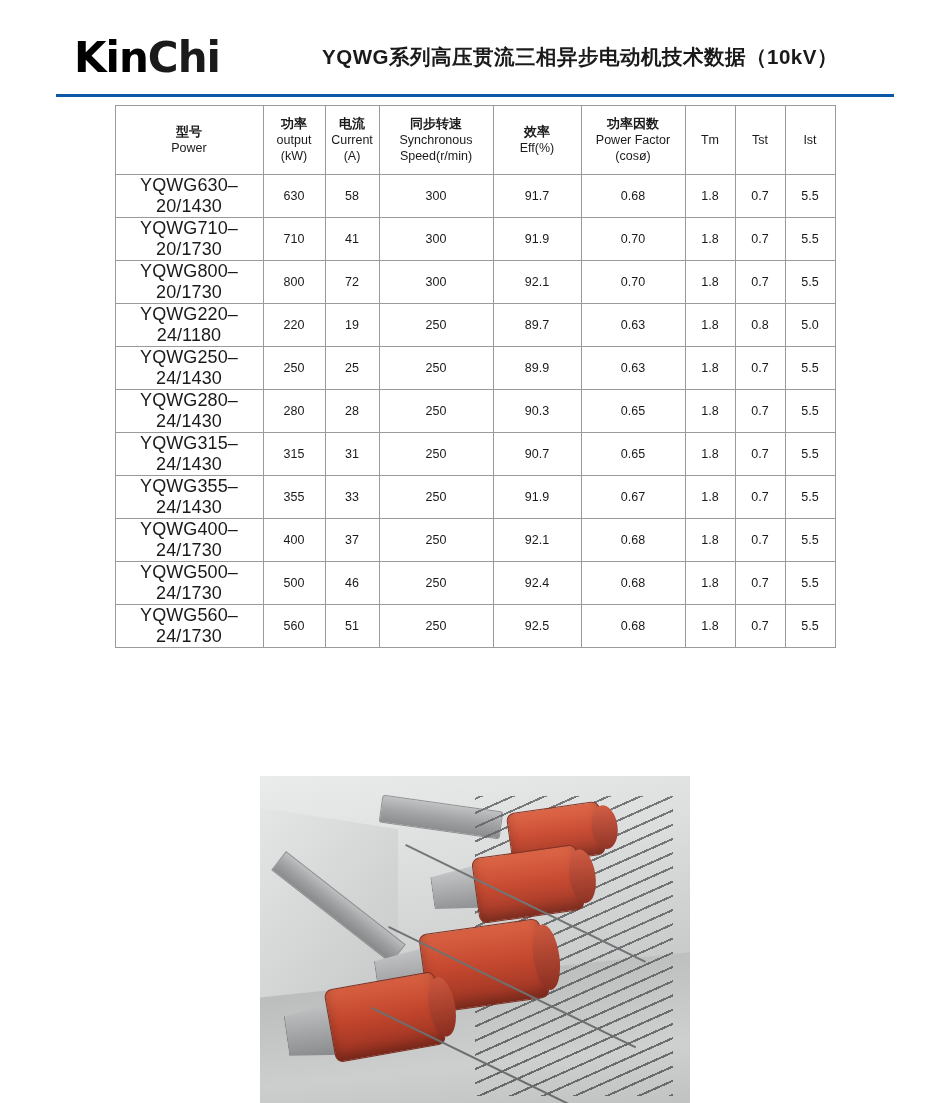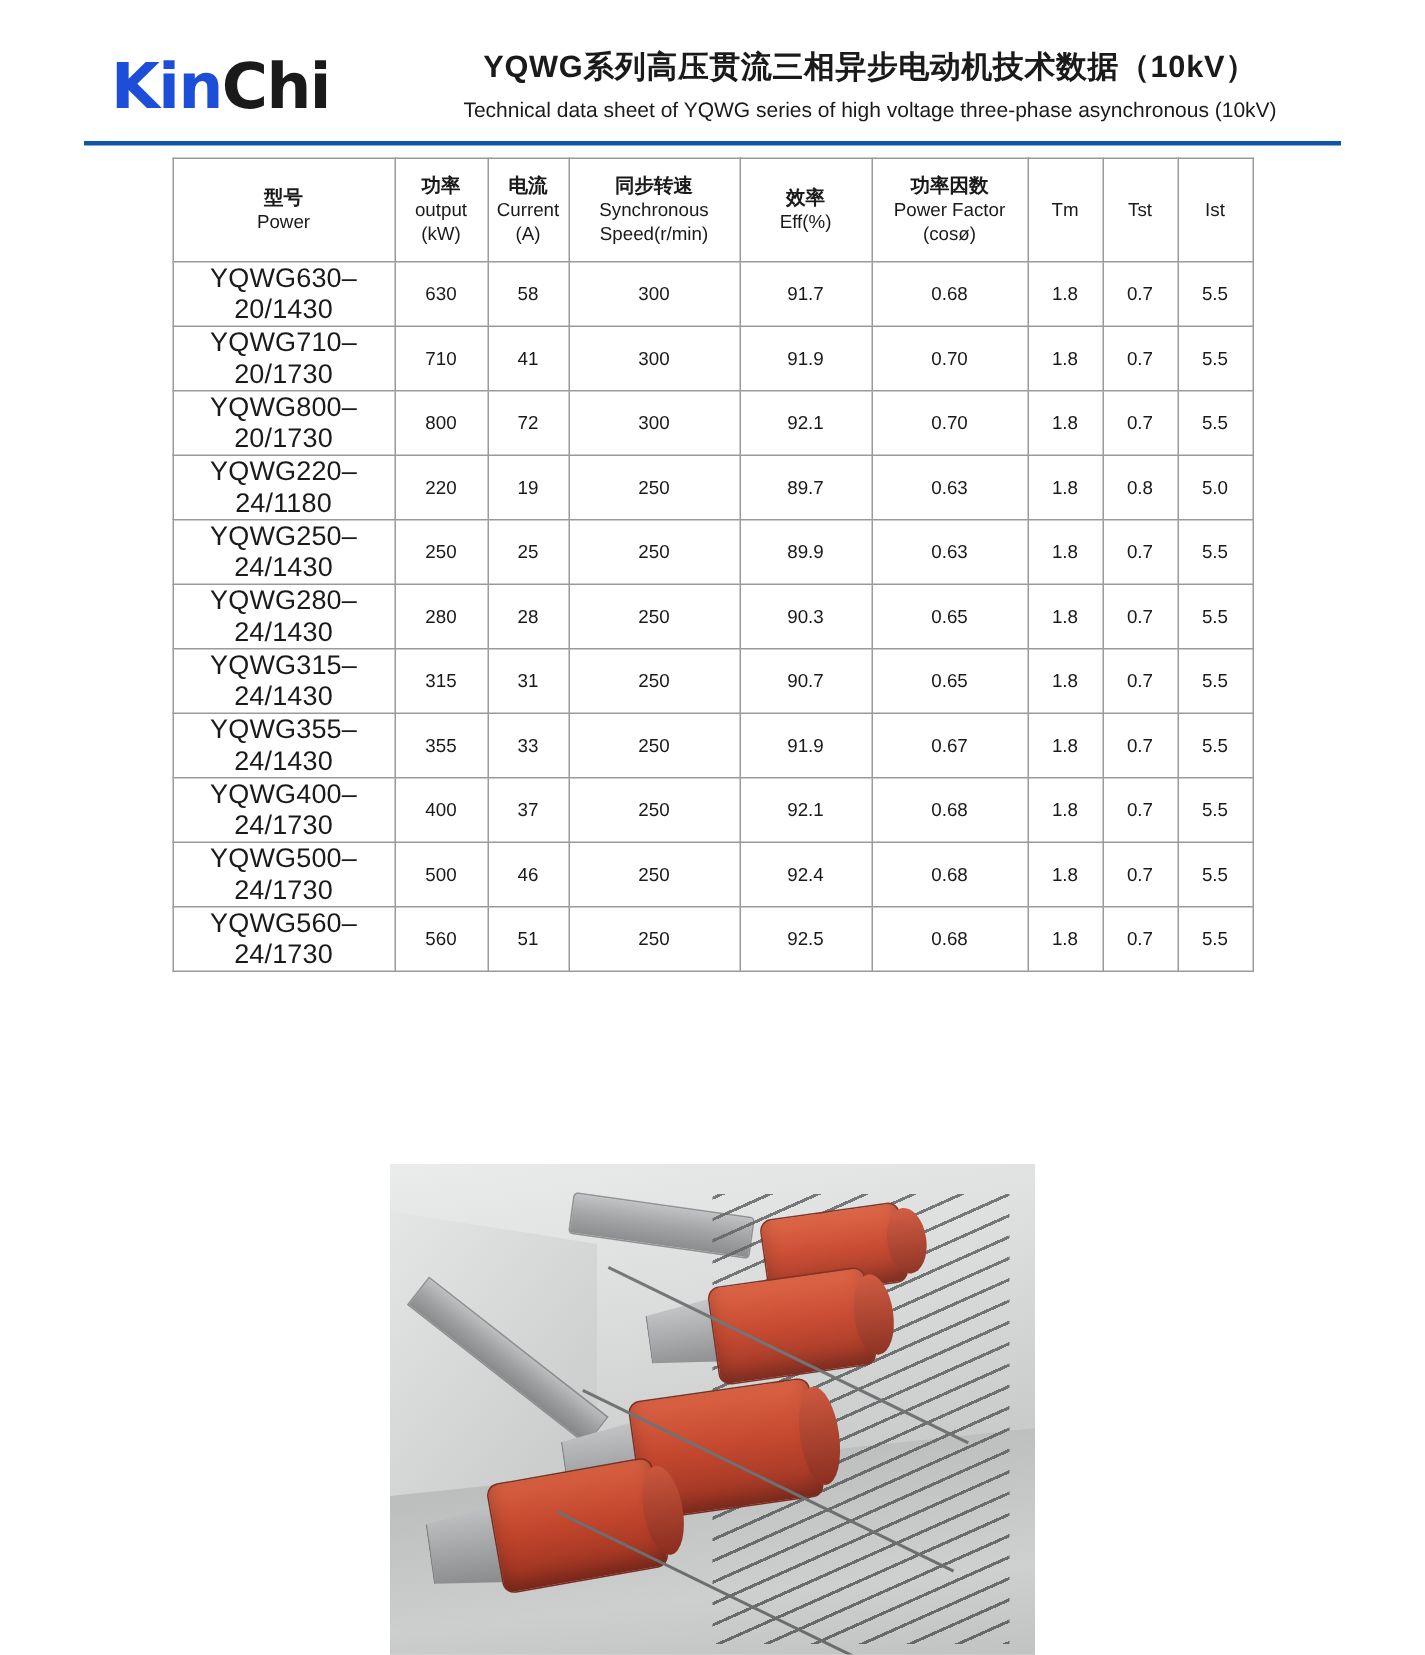--- a/index.html
+++ b/index.html
@@ -38,21 +38,21 @@
     box-sizing: border-box;
   }
   .logo-text {
     font-family: "DejaVu Sans", sans-serif;
     font-size: 42px;
     font-weight: bold;
     letter-spacing: -1px;
     line-height: 1;
     white-space: nowrap;
   }
-  .logo-kin { color: #1d4ed8; }
+  .logo-kin { color: #000000; }
   .logo-chi { color: #1a1a1a; margin-top: 12px; }
 
   .titles {
     flex: 1 1 auto;
     text-align: center;
     padding-bottom: 2px;
   }
   .title-cn {
     font-size: 20.5px;
     font-weight: bold;
@@ -251,21 +251,20 @@
 <body>
 
 <div class="page">
 
   <div class="header">
     <div class="logo">
       <div class="logo-text"><span class="logo-kin">Kin</span><span class="logo-chi">Chi</span></div>
     </div>
     <div class="titles">
       <div class="title-cn">YQWG系列高压贯流三相异步电动机技术数据（10kV）</div>
-      <div class="title-en">Technical data sheet of YQWG series of high voltage three-phase asynchronous (10kV)</div>
     </div>
   </div>
   <div class="header-rule"></div>
 
   <div class="table-wrap">
     <table class="spec">
       <colgroup>
         <col class="c-type">
           <col class="c-out">
           <col class="c-cur">

